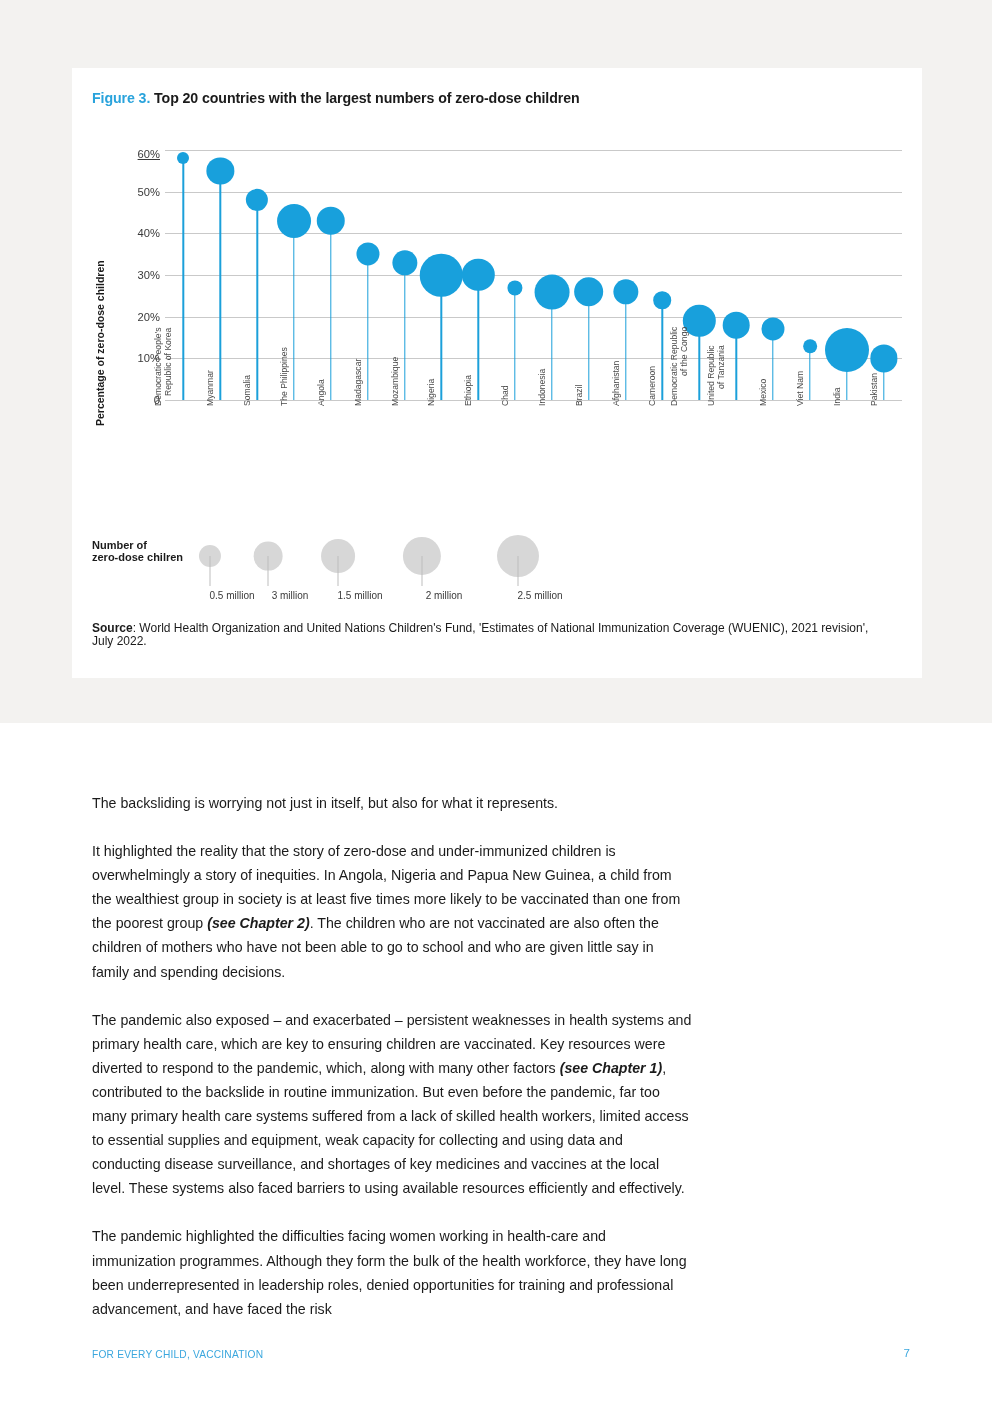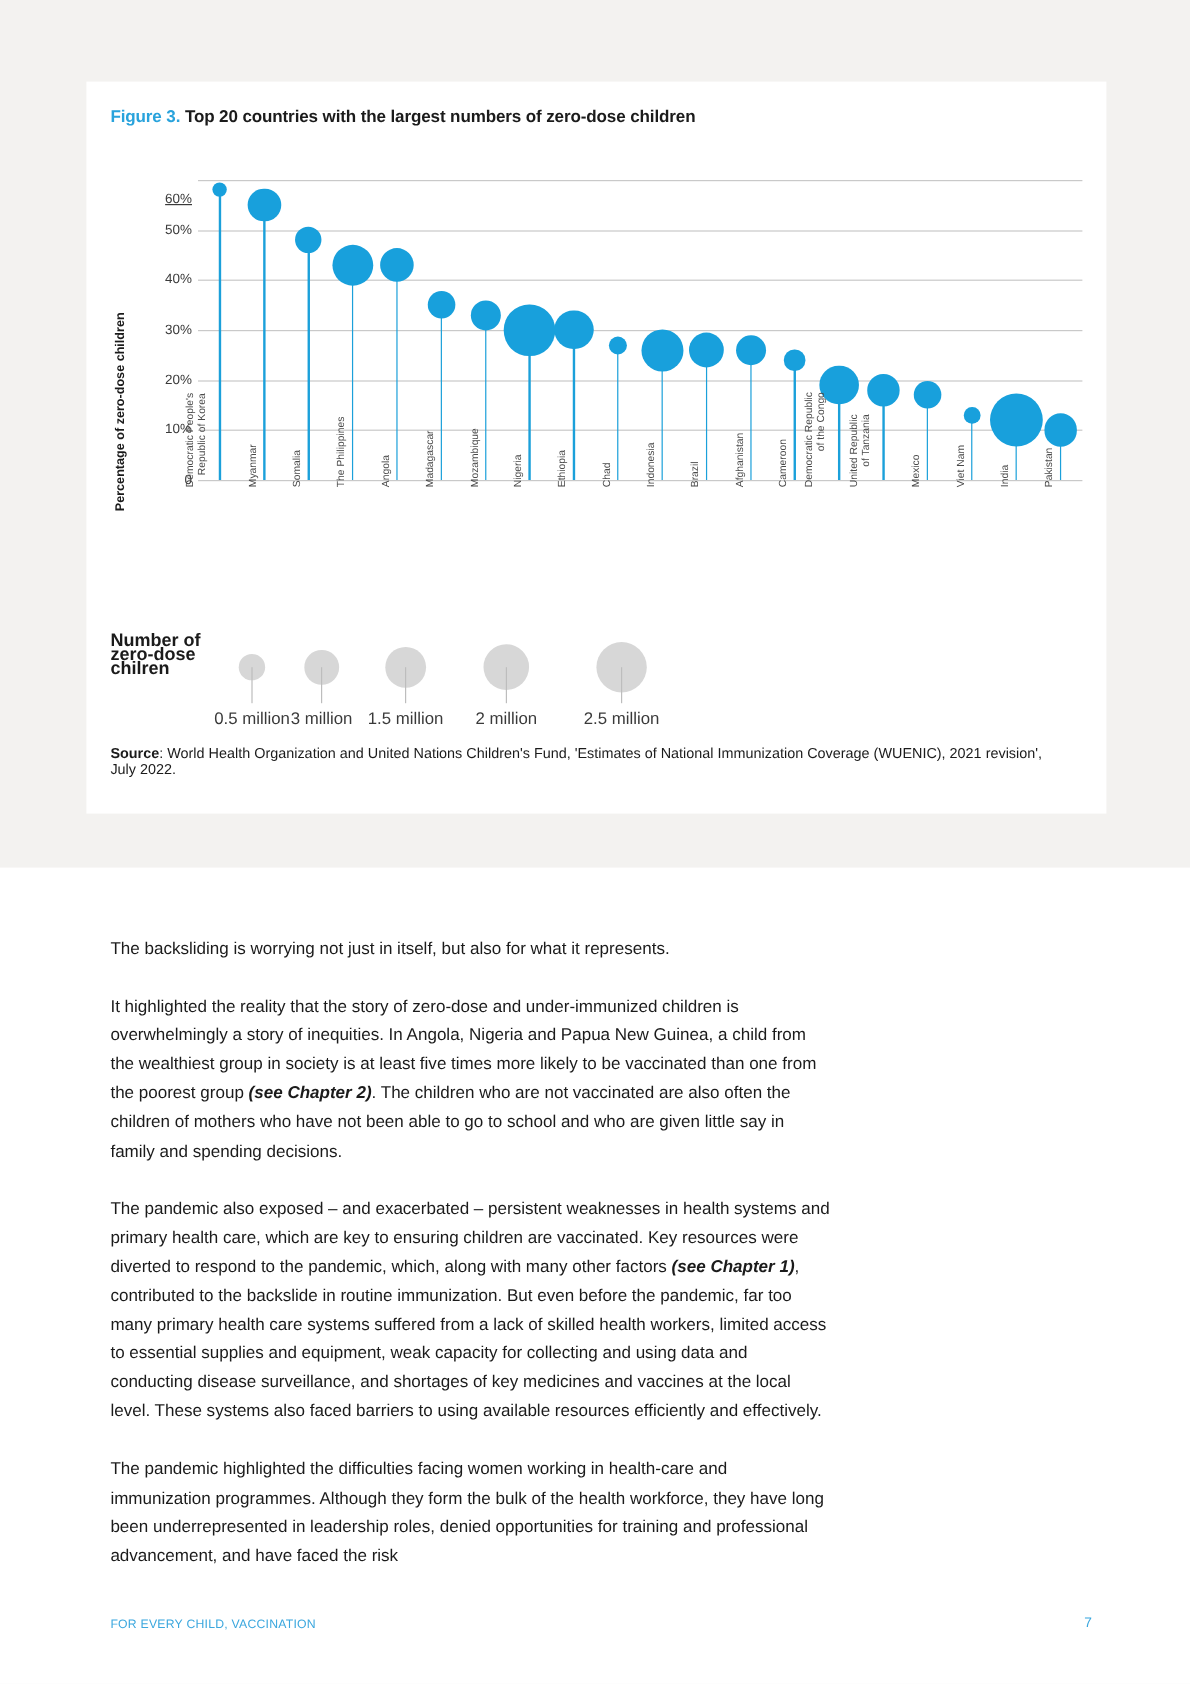--- a/index.html
+++ b/index.html
@@ -128,45 +128,46 @@
   .legend {
     position: absolute;
     left: 20px;
     top: 452px;
     width: 812px;
     height: 90px;
   }
   .legend-title {
     position: absolute;
     left: 0;
-    top: 8px;
+    top: 19px;
     width: 100px;
-    font-size: 15px;
+    font-size: 11px;
     font-weight: bold;
     color: #1b1b1b;
     line-height: 12px;
   }
   .leg-bubble {
     position: absolute;
     border-radius: 50%;
     background: #d7d7d7;
     transform: translate(-50%, -50%);
   }
   .leg-stem {
     position: absolute;
     width: 1px;
     background: #bdbdbd;
     transform: translateX(-50%);
   }
   .leg-label {
     position: absolute;
-    font-size: 14px;
+    font-size: 10px;
     color: #3a3a3a;
     transform: translateX(-50%);
     white-space: nowrap;
+    margin-left: 22px;
   }
 
   
   .source {
     position: absolute;
     left: 20px;
     top: 554px;
     width: 800px;
     font-size: 12px;
     line-height: 13px;
@@ -177,21 +178,21 @@
   
   .body-text {
     position: absolute;
     left: 92px;
     top: 775px;
     width: 600px;
     font-size: 14.2px;
     line-height: 24.1px;
     color: #1b1b1b;
   }
-  .body-text p { margin: 4px 0 24px 0; }
+  .body-text p { margin: 16px 0 24px 0; }
   .body-text i { font-style: italic; font-weight: bold; }
 
   
   .footer-left {
     position: absolute;
     left: 92px;
     top: 1349px;
     font-size: 10.2px;
     letter-spacing: 0.2px;
     color: #3ba7de;
@@ -220,21 +221,21 @@
 
   <div class="chart">
     <div class="ylabel">Percentage of zero-dose children</div>
     <div id="yticks">
         <div class="ytick" style="top: 250px;">0</div>
         <div class="ytick" style="top: 208.333px;">10%</div>
         <div class="ytick" style="top: 166.667px; text-align: right;">20%</div>
         <div class="ytick" style="top: 125px;">30%</div>
         <div class="ytick" style="top: 83.3333px;">40%</div>
         <div class="ytick" style="top: 41.6667px;">50%</div>
-        <div class="ytick" style="top: 16px; text-decoration: underline;">60%</div>
+        <div class="ytick" style="top: 4px; text-decoration: underline;">60%</div>
       </div>
     <div class="plot" id="plot">
         <div class="gridline" style="top: 250px;"></div>
         <div class="gridline" style="top: 208.333px;"></div>
         <div class="gridline" style="top: 166.667px;"></div>
         <div class="gridline" style="top: 125px;"></div>
         <div class="gridline" style="top: 83.3333px;"></div>
         <div class="gridline" style="top: 41.6667px;"></div>
         <div class="gridline" style="top: 0px;"></div>
         <div class="stem" style="left: 18.425px; top: 8.33333px; height: 241.667px;"></div>

